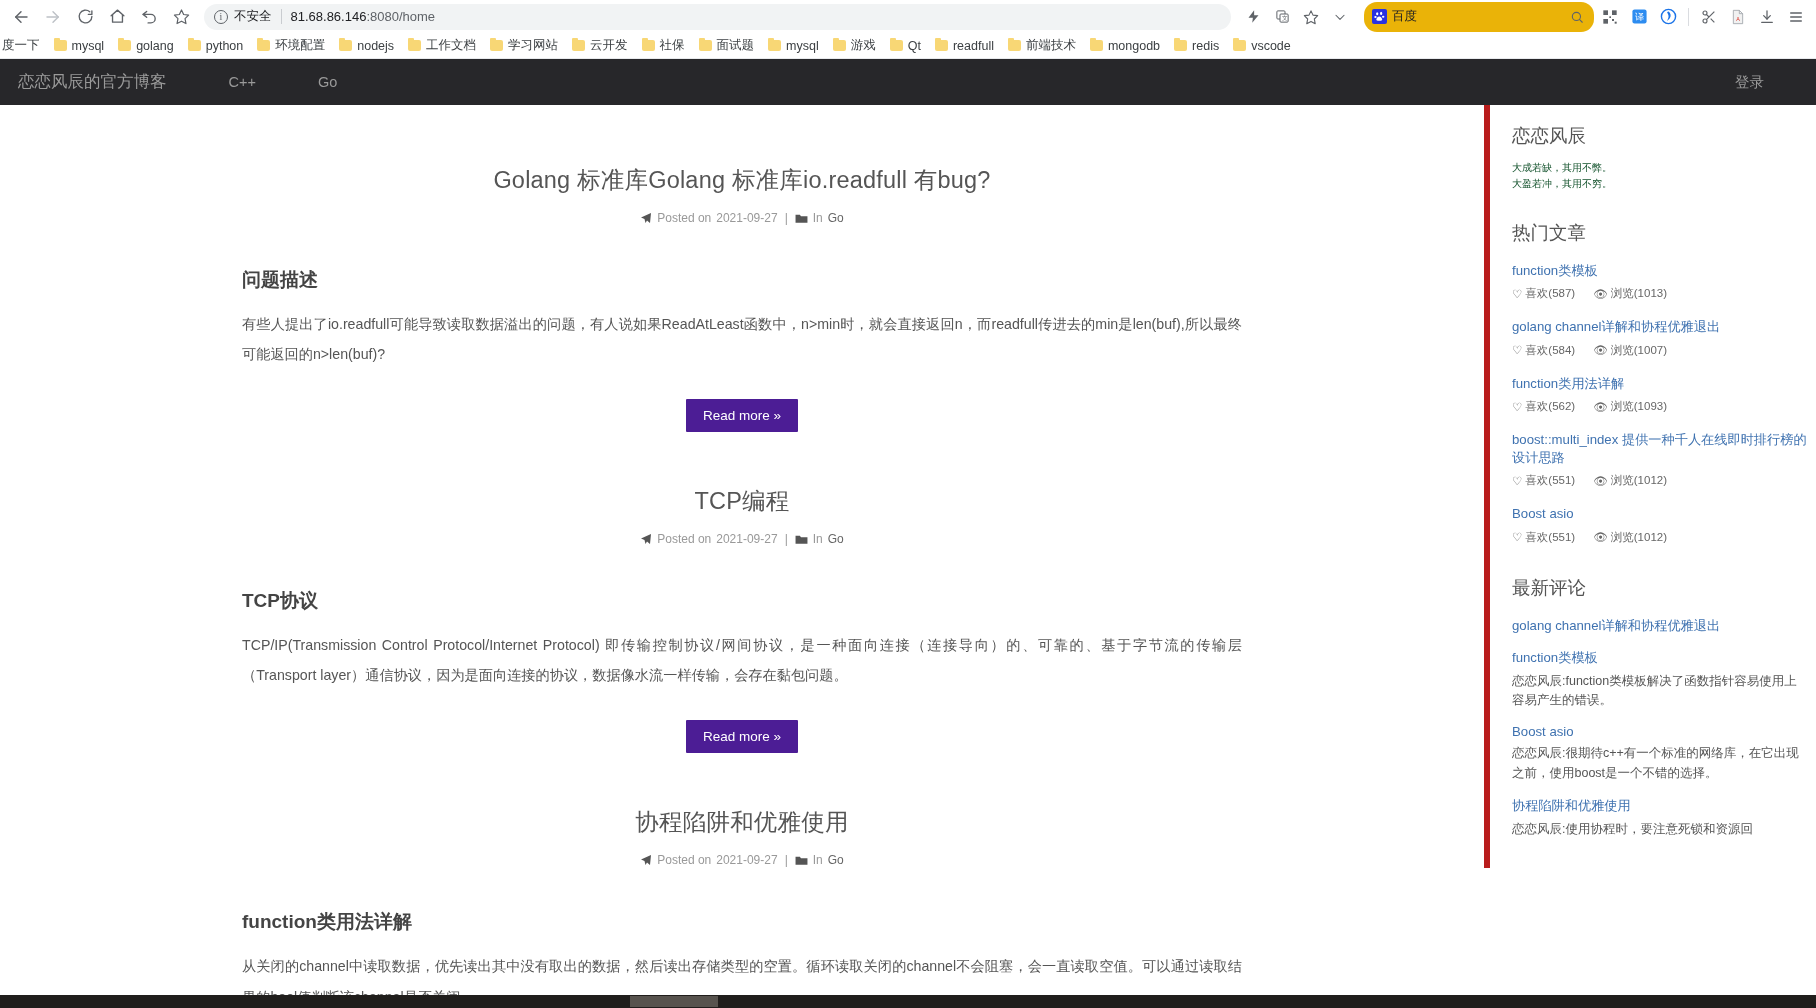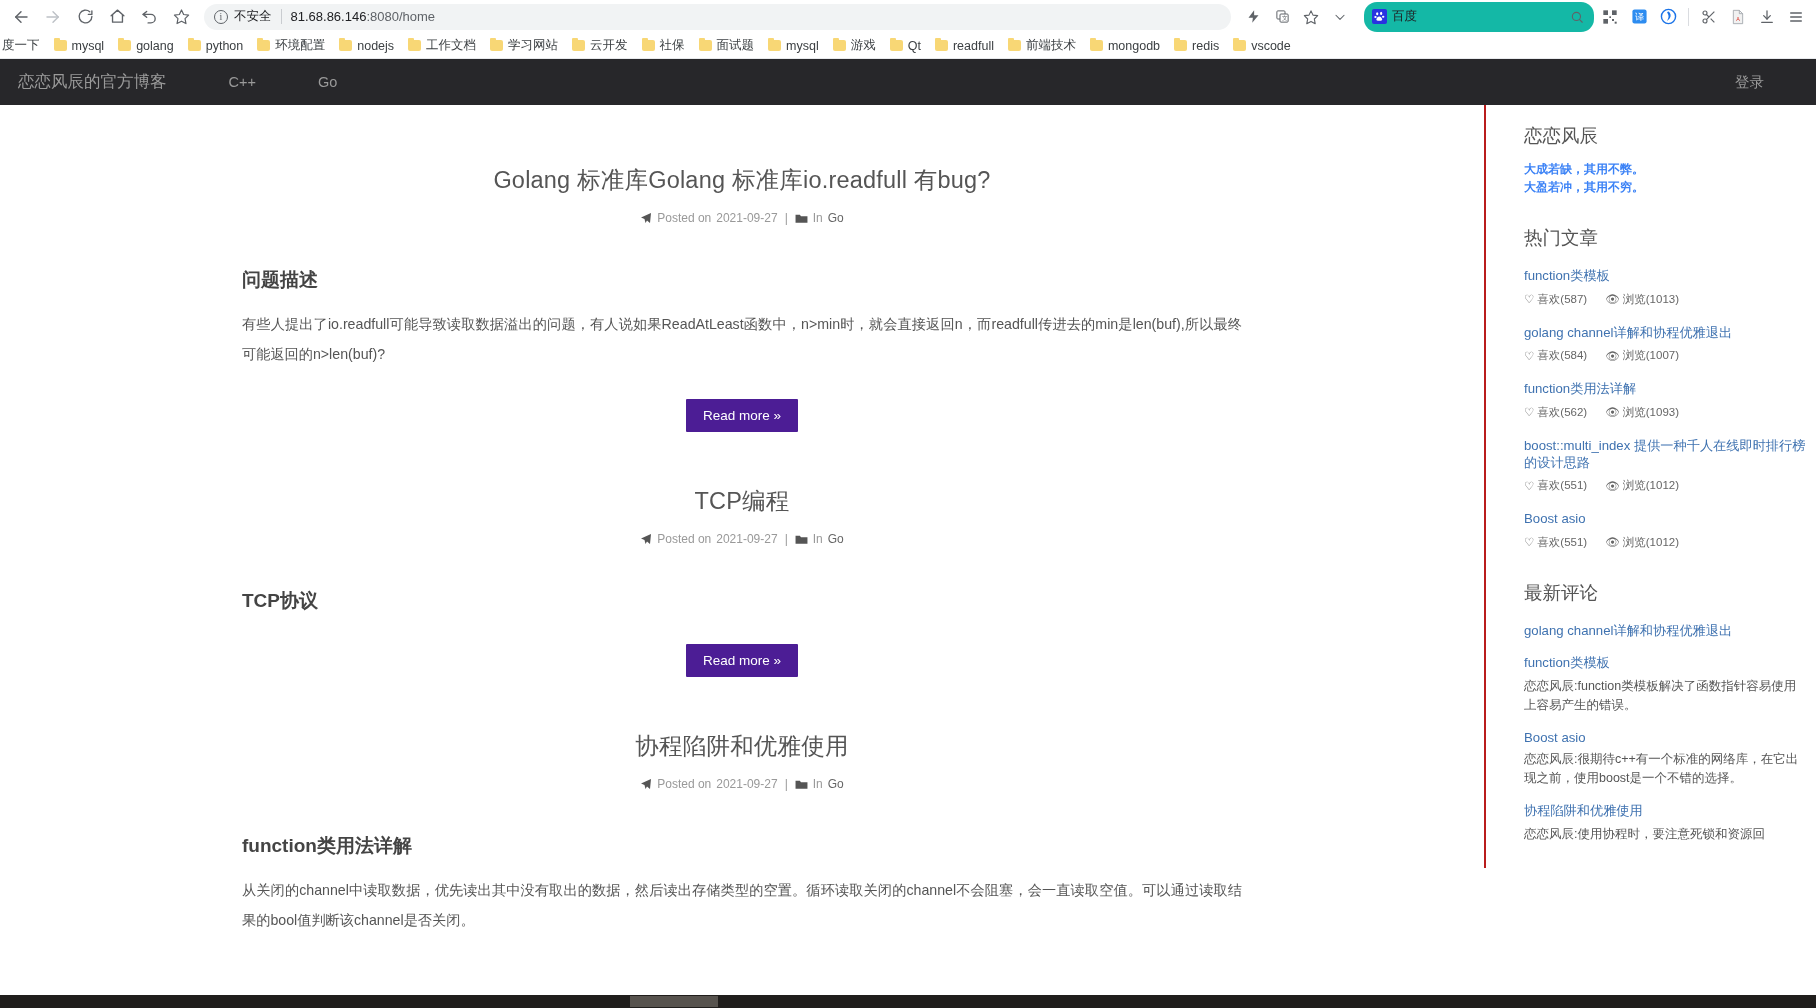--- a/index.html
+++ b/index.html
@@ -65,21 +65,21 @@
   .toolbar-icons { display: flex; align-items: center; gap: 1px; flex: 0 0 auto; }
   .ti {
     width: 28px; height: 28px;
     display: flex; align-items: center; justify-content: center;
     color: #5f6368;
   }
 
   .searchbox {
     height: 30px;
     width: 230px;
-    background: #14b8a6;
+    background: #eab308;
     border-radius: 13px;
     display: flex; align-items: center;
     padding: 0 8px;
     margin-left: 8px;
     flex: 0 0 auto;
   }
   .search-logo {
     width: 15px; height: 15px; border-radius: 2px;
     background: #2932e1;
     display: flex; align-items: center; justify-content: center;
@@ -233,38 +233,37 @@
     border: none;
     border-radius: 1px;
     cursor: pointer;
     font-family: inherit;
   }
 
   
   .sidebar {
     width: 332px;
     flex: 0 0 332px;
-    border-left: 2px solid #b91c1c;
-    padding: 18px 0 0 38px;
+    border-left: 6px solid #b91c1c;
+    padding: 18px 0 0 22px;
     height: 763px;
     overflow: hidden;
   }
   .side-h {
     font-size: 18.5px;
     color: #555555;
     font-weight: 400;
     margin: 0 0 0 0;
   }
   .side-h.spaced { margin-top: 30px; }
   .side-quote {
     margin-top: 13px;
-    font-size: 12px;
-    color: #3b82f6;
+    font-size: 10px;
+    color: #14532d;
     line-height: 1.35;
-    font-weight: bold;
   }
   .side-quote div { margin-bottom: 2px; }
 
   .hot-list { margin-top: 17px; }
   .hot-item { margin-bottom: 17px; }
   .hot-title {
     font-size: 13.2px;
     color: #3f72b0;
     text-decoration: none;
     line-height: 1.32;
@@ -598,20 +597,21 @@
           <span class="ic">
             <svg width="13" height="11" viewBox="0 0 24 20" fill="currentColor">
                 <path d="M1 3h8l2 3h12v12H1z"></path>
               </svg>
           </span>
           <span>In</span>
           <span class="in-cat">Go</span>
         </div>
         <div class="post-body">
           <h2 class="post-h2">TCP协议</h2>
+          <p class="post-p">TCP/IP(Transmission Control Protocol/Internet Protocol) 即传输控制协议/网间协议，是一种面向连接（连接导向）的、可靠的、基于字节流的传输层（Transport layer）通信协议，因为是面向连接的协议，数据像水流一样传输，会存在黏包问题。</p>
           <div class="read-more-wrap">
             <button class="read-more">Read more »</button>
           </div>
         </div>
       </article>
 
       <article class="post">
         <h1 class="post-title">协程陷阱和优雅使用</h1>
         <div class="post-meta">
           <span class="ic">

